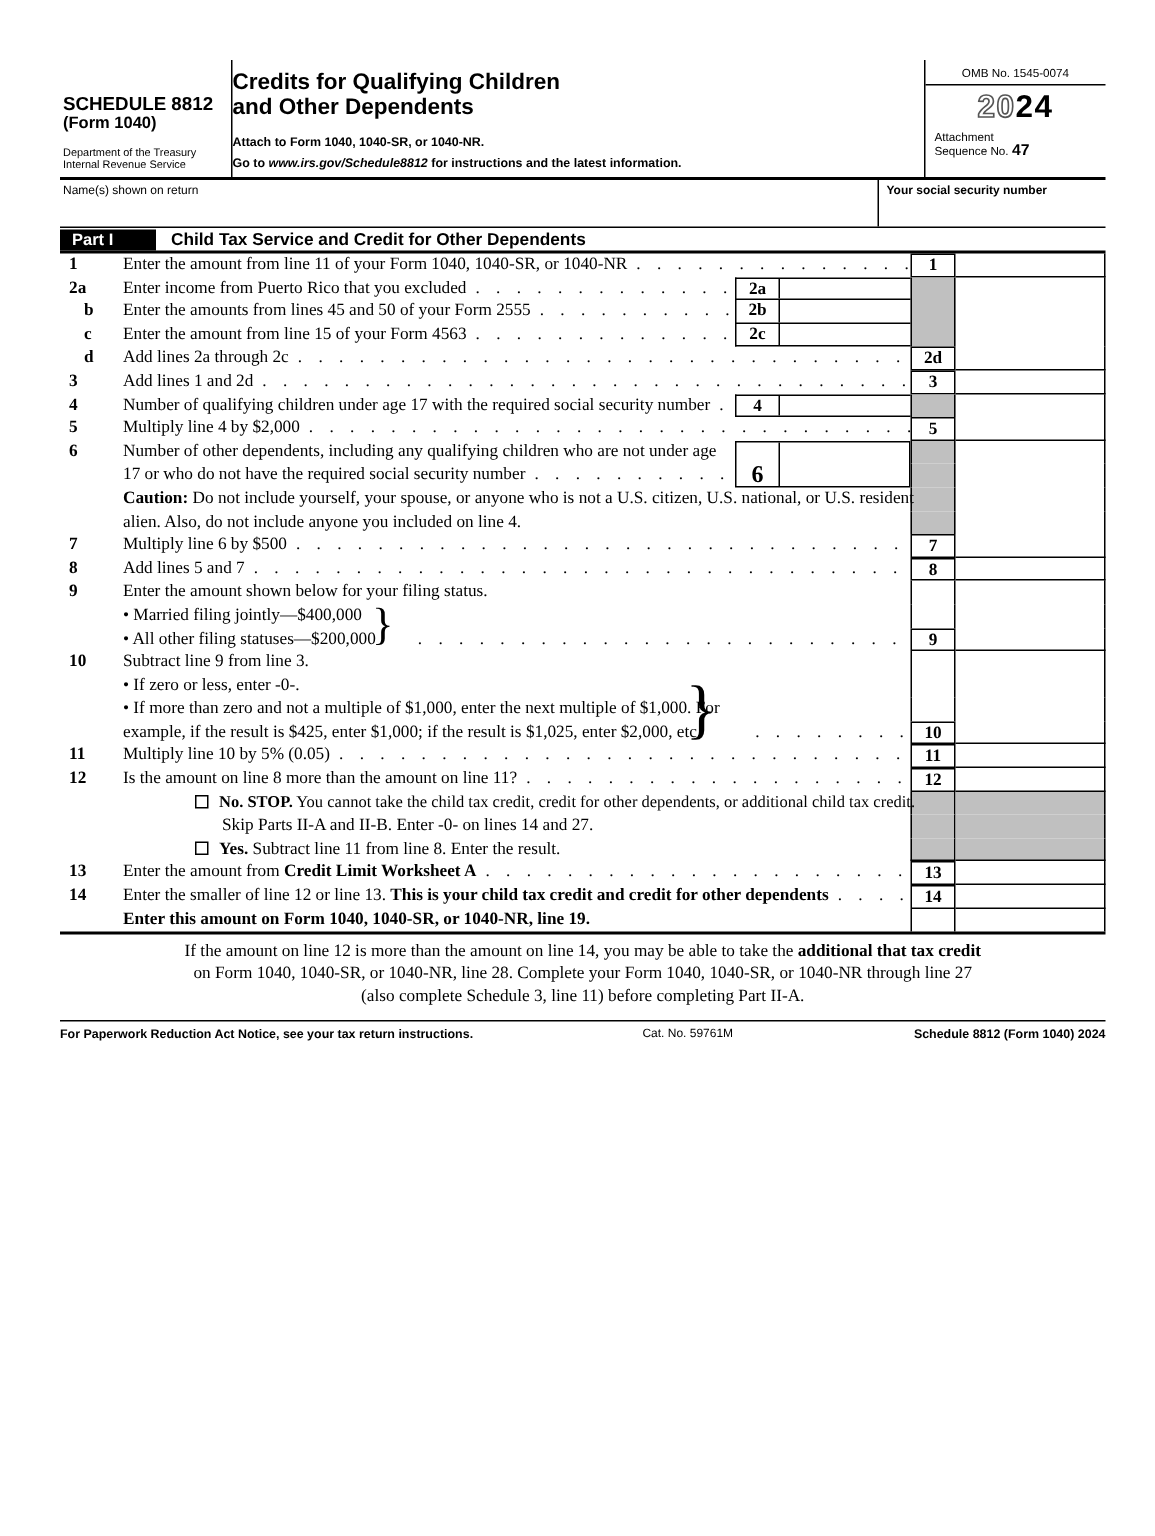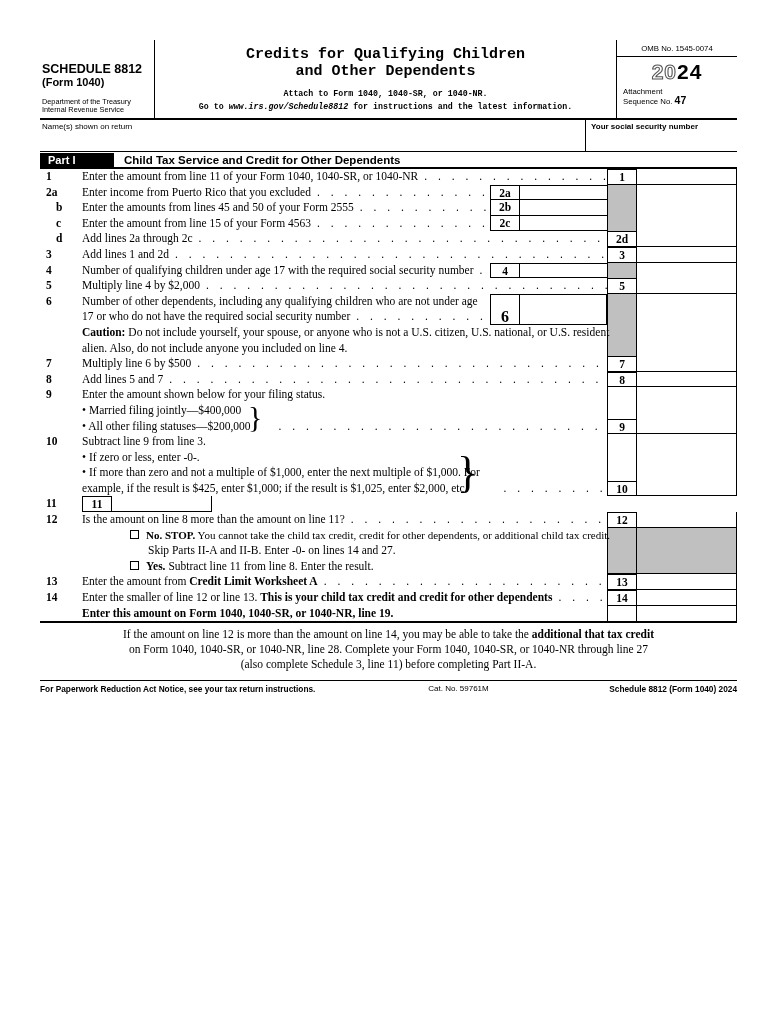--- a/index.html
+++ b/index.html
@@ -8,21 +8,21 @@
           font-family:"Liberation Serif", serif; color:#000; margin:0 auto; }
   .form { position:absolute; left:40px; top:40px; width:697px; }
 
   
   .hdr { display:flex; height:80px; border-bottom:2px solid #000; }
   .hdr-left { width:115px; border-right:1.5px solid #000; position:relative;
               font-family:"Liberation Sans", sans-serif; padding:1px 2px 0 2px; }
   .sched { font-size:12.5px; font-weight:bold; line-height:14px;margin-top:21px; }
   .form1040 { font-size:11px; font-weight:bold; line-height:13px; }
   .dept { position:absolute; bottom:3px; left:2px; font-size:7.3px; line-height:8.6px; }
-  .hdr-center { flex:1; text-align:center; font-family:Liberation Mono, monospace; padding-top:7px; }
+  .hdr-center { flex:1; text-align:left; font-family:Liberation Sans, sans-serif; padding-top:7px; }
   .title { font-size:15px; font-weight:bold; line-height:16.5px; }
   .attach { font-size:8.3px; font-weight:bold; margin-top:9px; }
   .goto { font-size:8.3px; font-weight:bold; margin-top:4px; }
   .goto i { font-style:italic; }
   .hdr-right { width:121px; border-left:1.5px solid #000; font-family:"Liberation Sans", sans-serif; }
   .omb { font-size:7.8px; text-align:center; padding:4px 0 3px 0; border-bottom:1px solid #000; }
   .year { text-align:center; font-size:21px; font-weight:bold; letter-spacing:1px; padding-top:3px; line-height:24px; }
   .yr-outline { color:#fff; -webkit-text-stroke:1.1px #555; }
   .attseq { font-size:7.8px; line-height:9px; padding:3px 0 0 6px; }
   .attseq b { font-size:10.5px; }
@@ -30,21 +30,21 @@
   
   .namerow { display:flex; height:32px; border-bottom:1px solid #000;
              font-family:"Liberation Sans", sans-serif; font-size:8px; }
   .namecell { flex:1; padding:2px 0 0 2px; }
   .ssncell { width:152px; border-left:1px solid #000; padding:2px 0 0 5px; font-weight:bold; }
 
   
   .partbar { display:flex; align-items:center; height:17px; border-bottom:2px solid #000;
              font-family:"Liberation Sans", sans-serif; }
   .part-badge { background:#000; color:#fff; font-weight:bold; font-size:11px;
-                height:14px; line-height:14px; width:74px; padding-left:8px; margin-top:1px; }
+                height:14px; line-height:14px; width:64px; padding-left:8px; margin-top:1px; }
   .part-title { font-weight:bold; font-size:11.5px; margin-left:10px; }
 
   
   .body { --rh:15.6px; }
   .row { display:flex; height:var(--rh); line-height:var(--rh); font-size:11.5px; }
   .rowgroup { position:relative; }
   .c-num { width:42px; font-weight:bold; padding-left:6px; flex:0 0 42px; }
   .c-num.sub { padding-left:16px; }
   .c-text { flex:1; display:flex; position:relative; min-width:0; }
   .c-text .t { white-space:nowrap; }
@@ -359,20 +359,24 @@
               <span style="flex:0 0 30px"></span>
               <span class="dots"></span>
             </div>
           <div class="c-box b">10</div>
           <div class="c-amt b"></div>
         </div>
       </div>
 
       <div class="row">
         <div class="c-num">11</div>
+        <div class="c-text">
+            <span class="t">Multiply line 10 by 5% (0.05)</span>
+            <span class="dots"></span>
+          </div>
         <div class="c-box b">11</div>
         <div class="c-amt b"></div>
       </div>
 
       <div class="row">
         <div class="c-num">12</div>
         <div class="c-text">
             <span class="t">Is the amount on line 8 more than the amount on line 11?</span>
             <span class="dots"></span>
           </div>

